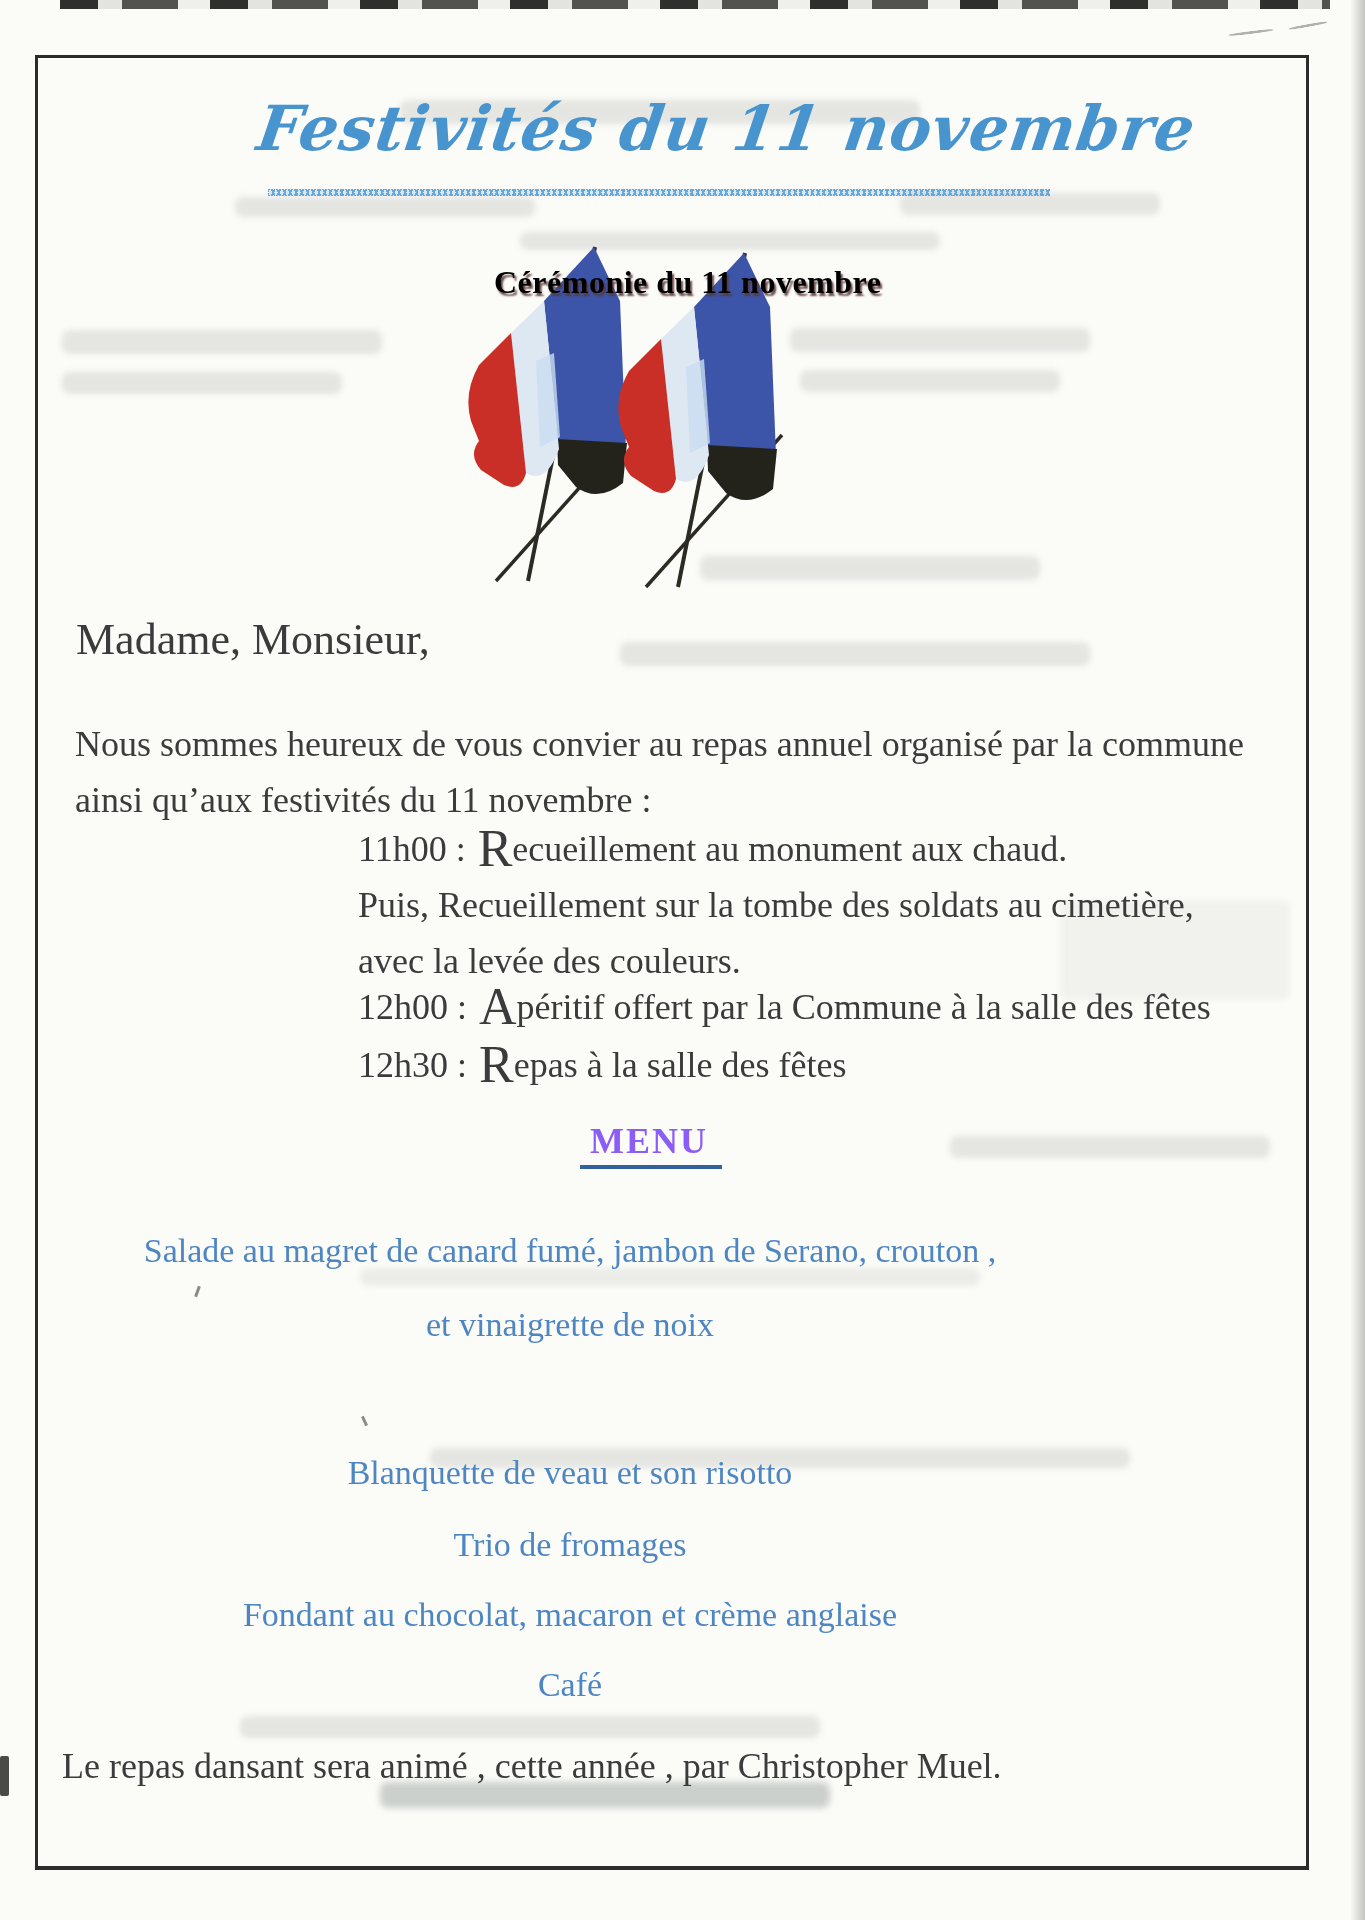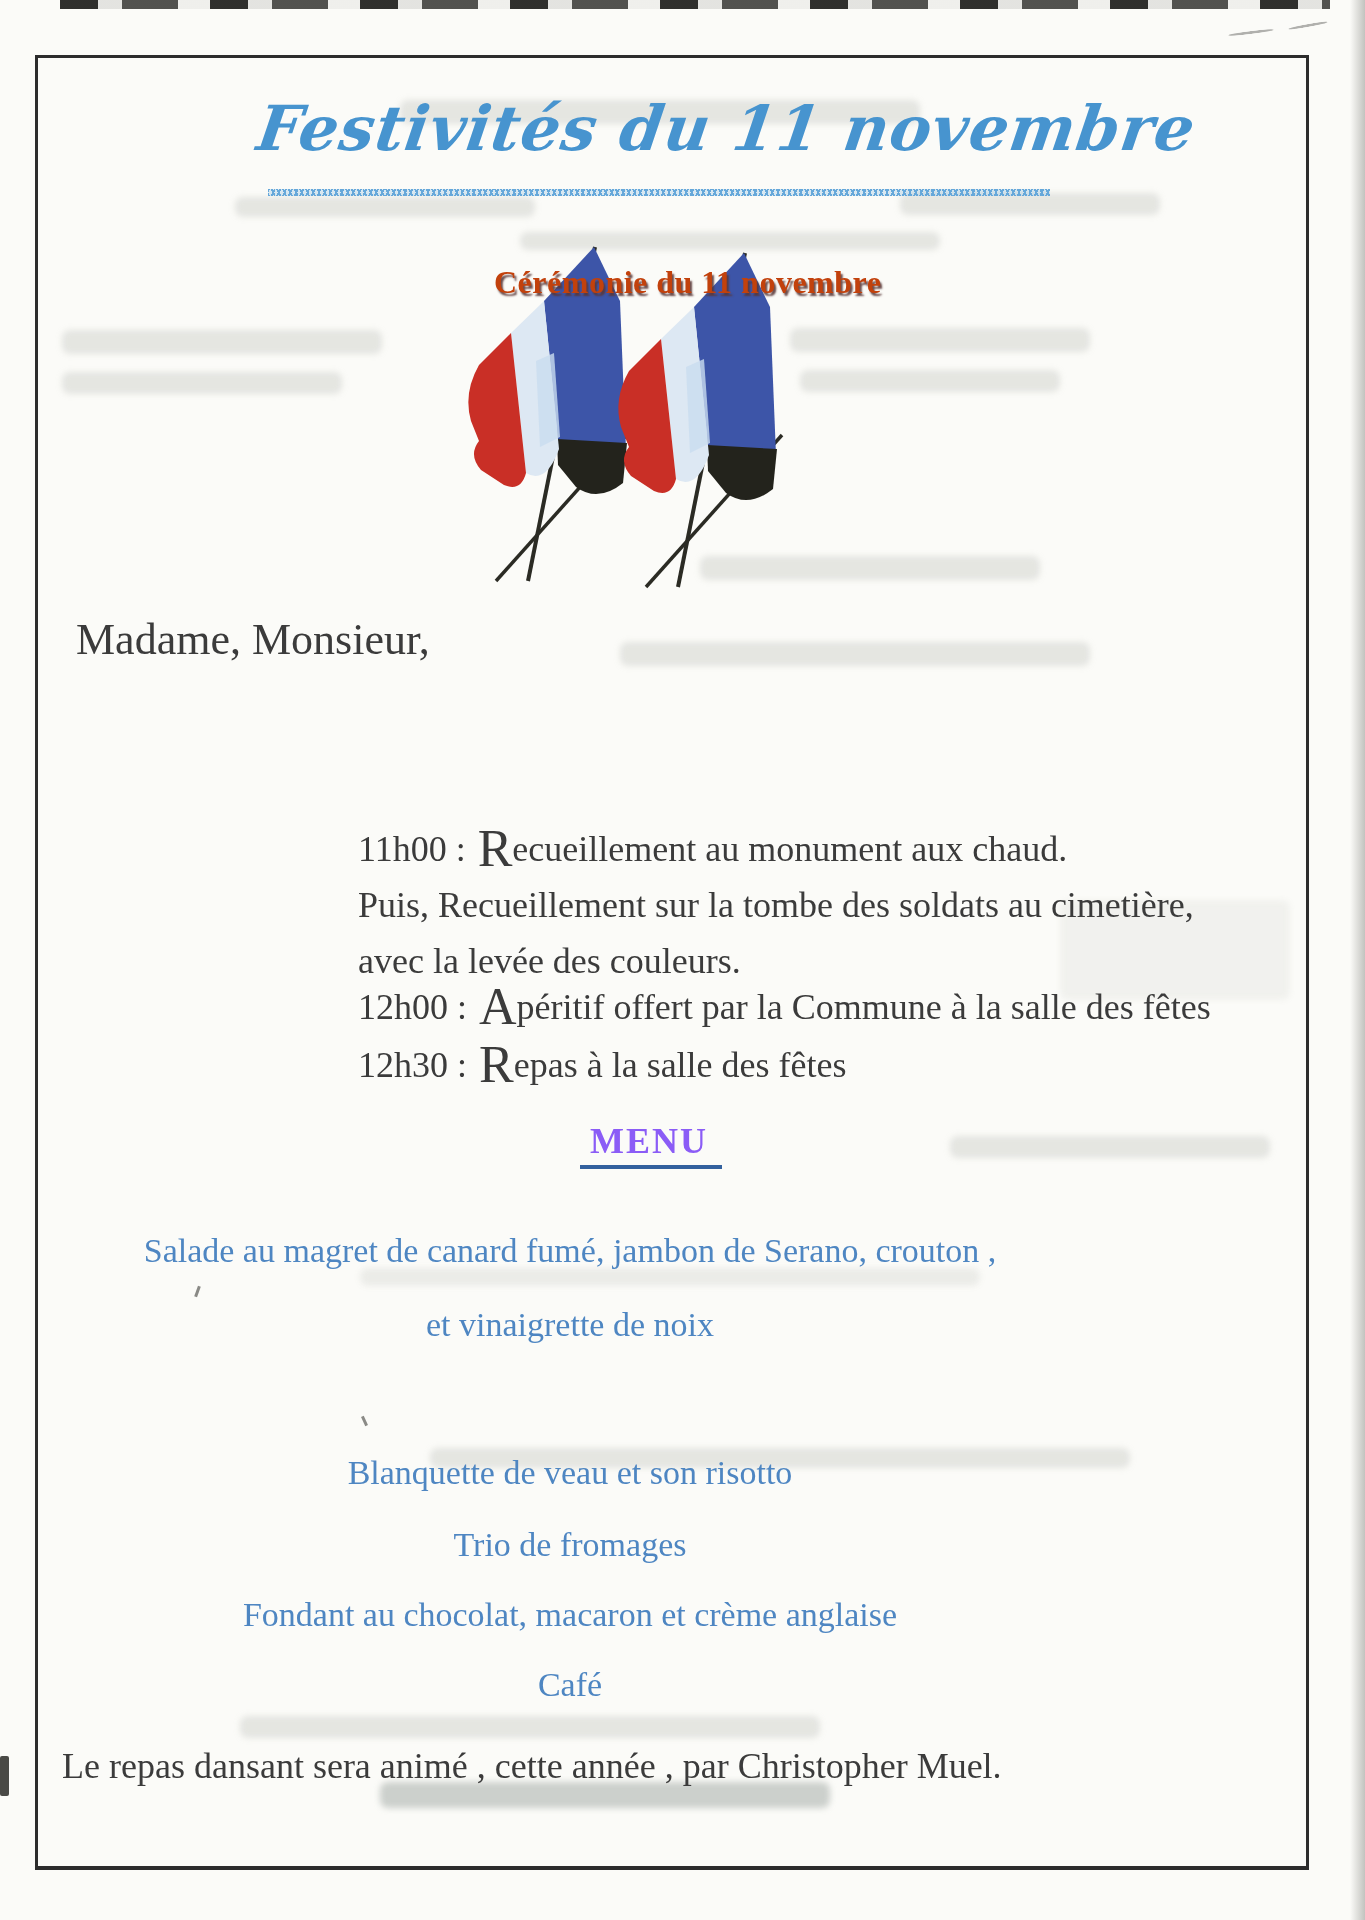--- a/index.html
+++ b/index.html
@@ -11,21 +11,21 @@
   
   .title{position:absolute;left:258px;top:92px;font-family:"DejaVu Serif",serif;
          font-style:italic;font-weight:700;font-size:62px;color:#4794cf;
          transform:skewX(-8deg);letter-spacing:1px;white-space:nowrap;}
   .title-underline{position:absolute;left:268px;top:189px;width:782px;height:7px;
          background:
            repeating-linear-gradient(115deg,#66a8da 0 1.8px,rgba(102,168,218,.12) 1.8px 5.2px),
            repeating-linear-gradient(65deg,#66a8da 0 1.8px,rgba(102,168,218,.12) 1.8px 5.2px);}
   
   .subtitle{position:absolute;left:494px;top:264px;z-index:4;font-weight:700;font-size:32px;
-         color:#c2410c;letter-spacing:.5px;white-space:nowrap;
+         color:#000000;letter-spacing:.5px;white-space:nowrap;
          text-shadow:2px 3px 2px rgba(90,55,55,.9);filter:blur(.3px);}
   .flags{position:absolute;left:368px;top:241px;z-index:3;}
   
   .salutation{position:absolute;left:76px;top:614px;font-size:44px;}
   .intro{position:absolute;left:75px;top:716px;font-size:36px;line-height:56px;width:1240px;}
   .sched{position:absolute;left:358px;font-size:36px;white-space:nowrap;}
   .s0{top:828px}.s1{top:884px}.s2{top:940px}.s3{top:986px}.s4{top:1044px}
   .sched .t{margin-right:12px;text-align:center;}
   .sched .t:empty{margin:0;}
   .initial{font-size:52px;line-height:0;vertical-align:-5px;}
@@ -119,20 +119,24 @@
       </g>
     </defs>
     <use href="#flagunit" transform="translate(12,0)"></use>
     <use href="#flagunit" transform="translate(162,6)"></use>
   </svg>
 
   <div class="subtitle">Cérémonie du 11 novembre</div>
 
   <div class="salutation">Madame, Monsieur,</div>
 
+  <div class="intro">
+    <div>Nous sommes heureux de vous convier au repas annuel organisé par la commune</div>
+    <div>ainsi qu’aux festivités du 11 novembre :</div>
+  </div>
 
   <div class="sched s0"><span class="t">11h00 :</span><span class="initial">R</span><span>ecueillement au monument aux chaud.</span></div>
 
   <div class="sched s1"><span class="t"></span><span class="initial"></span><span>Puis, Recueillement sur la tombe des soldats au cimetière,</span></div>
 
   <div class="sched s2"><span class="t"></span><span class="initial"></span><span>avec la levée des couleurs.</span></div>
 
   <div class="sched s3"><span class="t">12h00 :</span><span class="initial">A</span><span>péritif offert par la Commune à la salle des fêtes</span></div>
 
   <div class="sched s4"><span class="t">12h30 :</span><span class="initial">R</span><span>epas à la salle des fêtes</span></div>

